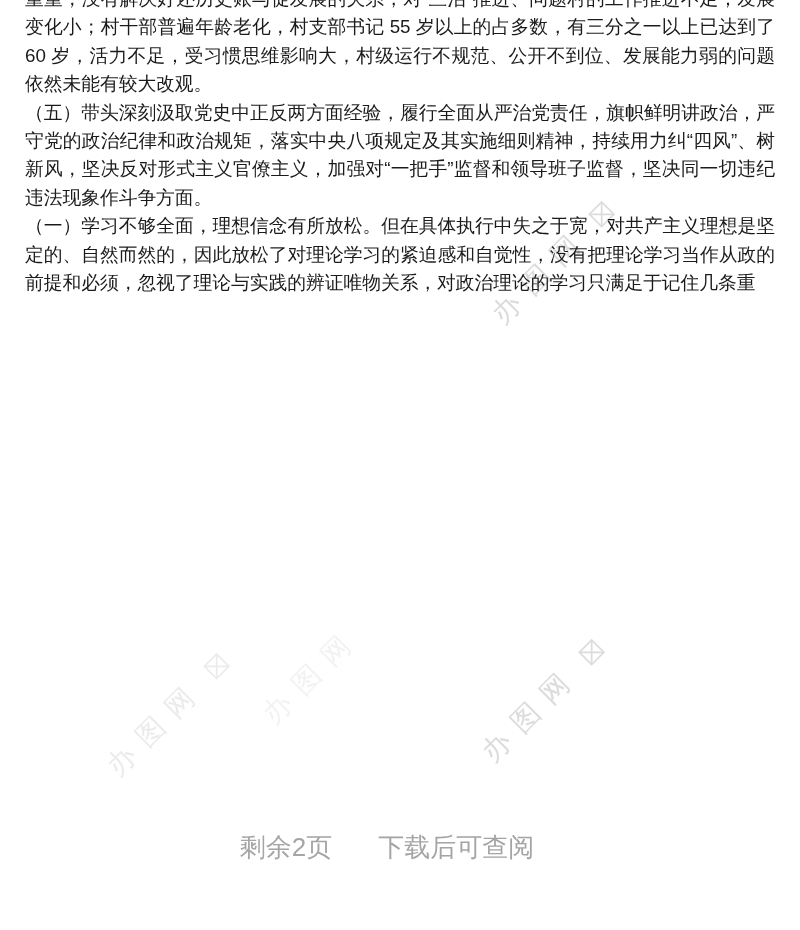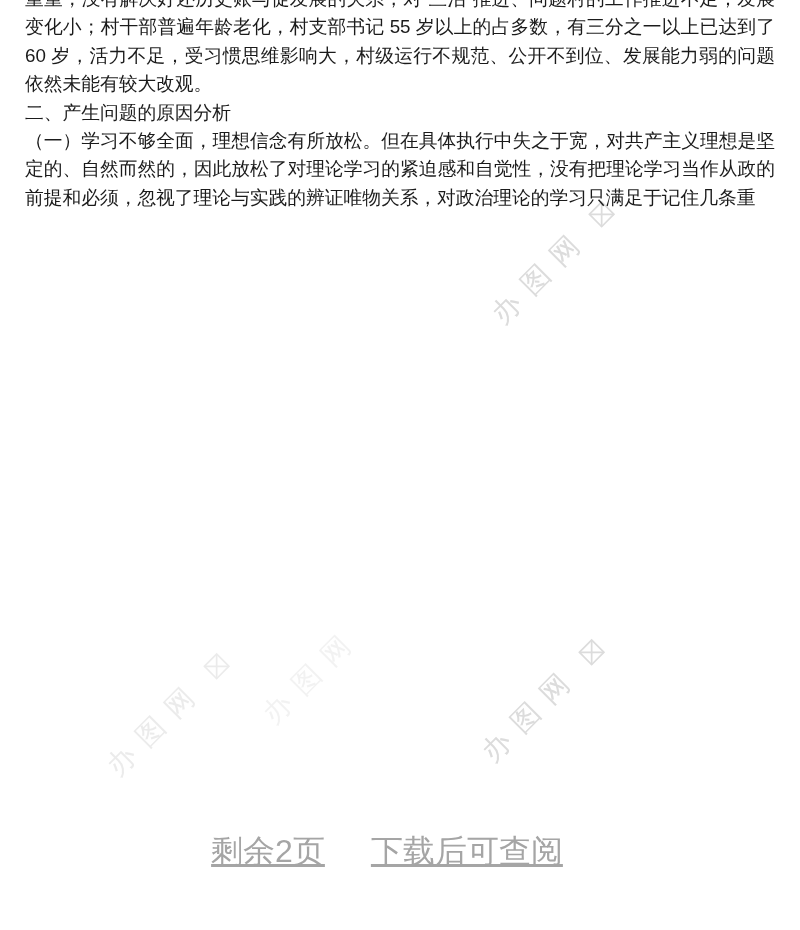--- a/index.html
+++ b/index.html
@@ -52,23 +52,22 @@
   .wm-c { left: 112px; top: 752px; opacity: 0.55; }
   .wm-d { left: 268px; top: 700px; opacity: 0.35; }
 
   .page-footer {
     position: absolute;
     left: 0;
     top: 830px;
     width: 100%;
     text-align: center;
     color: #a5a5a5;
-    font-size: 32px;
+    font-size: 26px;
     z-index: 1;
-    text-decoration: underline;
   }
   .page-footer .inner { position: relative; left: -13px; }
   .footer-gap { display: inline-block; width: 46px; }
 
   .doc-layer { position: relative; z-index: 1; }
 </style>
 </head>
 <body>
 
 <div class="watermark-layer">
@@ -94,21 +93,21 @@
     </svg>
   </span>
   <span class="wm wm-d">
     <span>办图网</span>
   </span>
 </div>
 
 <div class="doc-layer">
   <div class="doc-text">
     <p>重重，没有解决好还历史账与促发展的关系，对“三治”推进、问题村的工作推进不足，发展变化小；村干部普遍年龄老化，村支部书记 55 岁以上的占多数，有三分之一以上已达到了 60 岁，活力不足，受习惯思维影响大，村级运行不规范、公开不到位、发展能力弱的问题依然未能有较大改观。</p>
-    <p>二、产生问题的原因分析</p>
+    <p>（五）带头深刻汲取党史中正反两方面经验，履行全面从严治党责任，旗帜鲜明讲政治，严守党的政治纪律和政治规矩，落实中央八项规定及其实施细则精神，持续用力纠“四风”、树新风，坚决反对形式主义官僚主义，加强对“一把手”监督和领导班子监督，坚决同一切违纪违法现象作斗争方面。</p>
     <p>（一）学习不够全面，理想信念有所放松。但在具体执行中失之于宽，对共产主义理想是坚定的、自然而然的，因此放松了对理论学习的紧迫感和自觉性，没有把理论学习当作从政的前提和必须，忽视了理论与实践的辨证唯物关系，对政治理论的学习只满足于记住几条重</p>
   </div>
 </div>
 
 <div class="page-footer">
   <span class="inner">
     <span>剩余2页</span><span class="footer-gap"></span><span>下载后可查阅</span>
   </span>
 </div>
 

